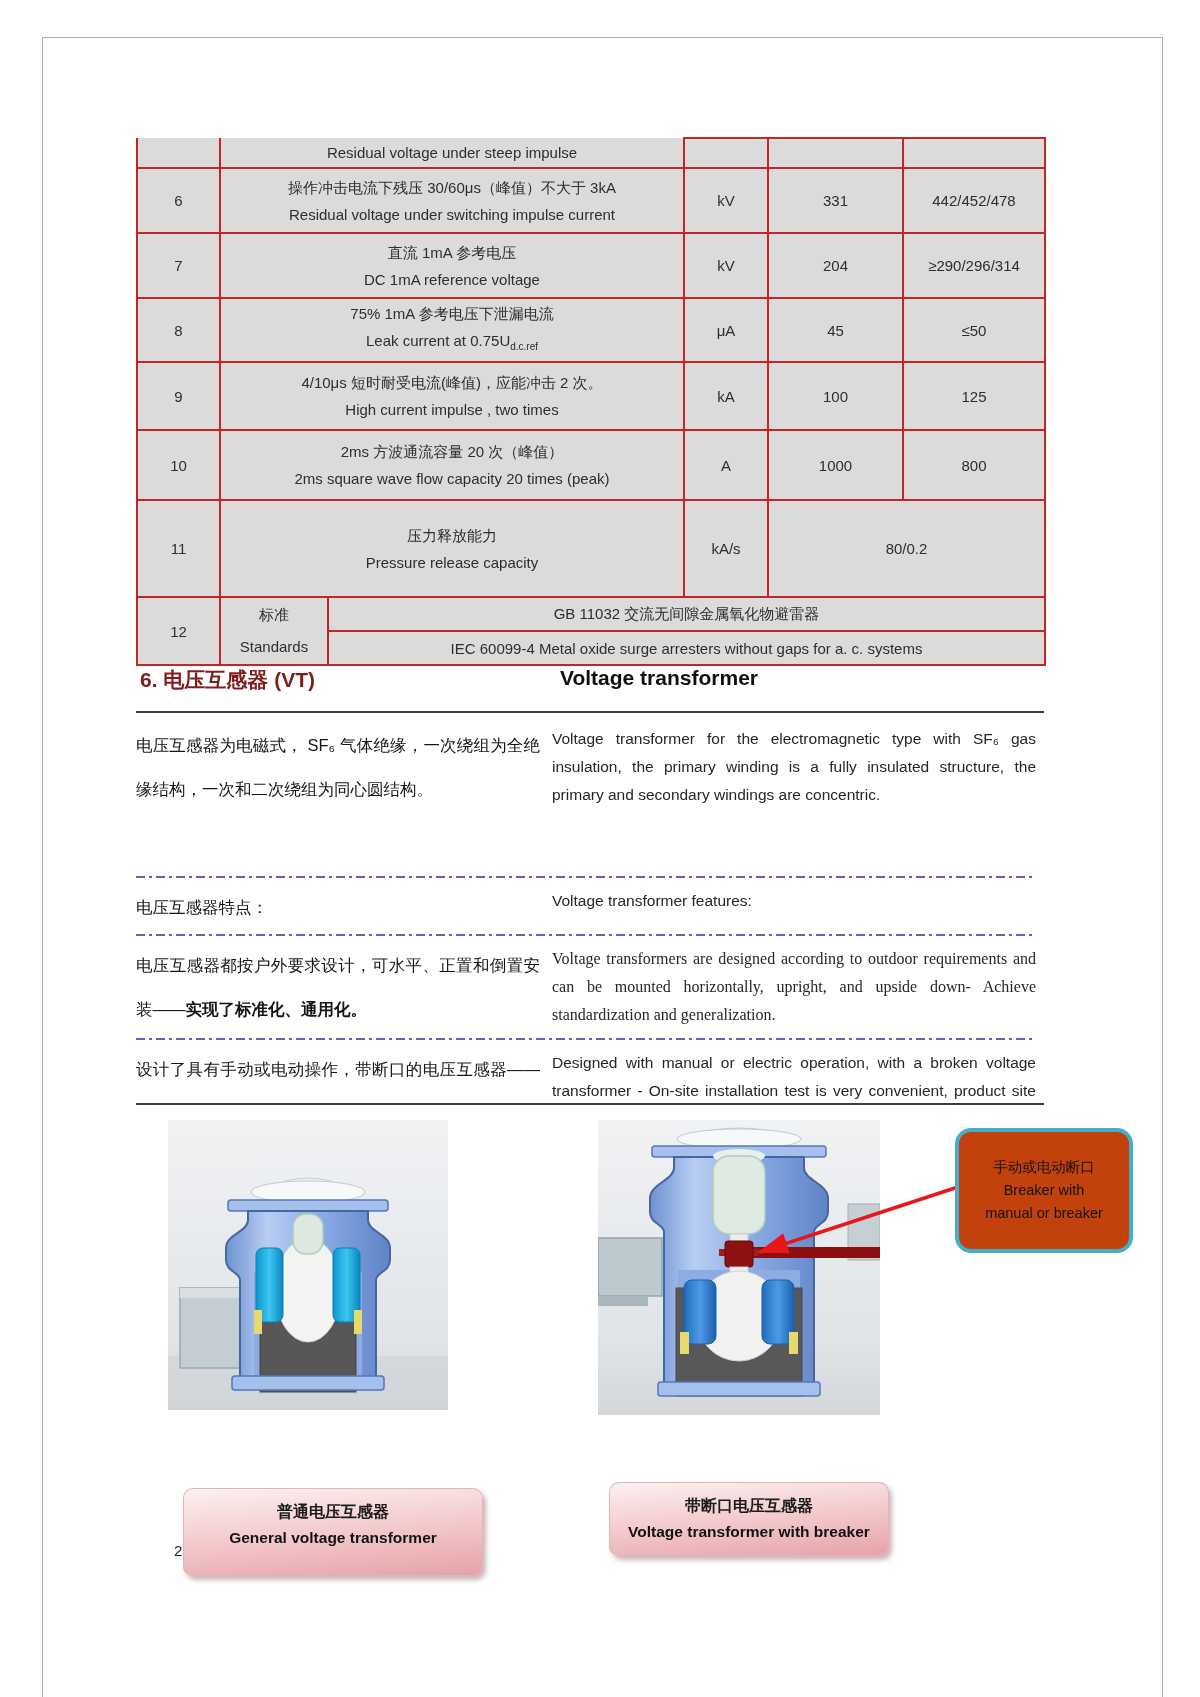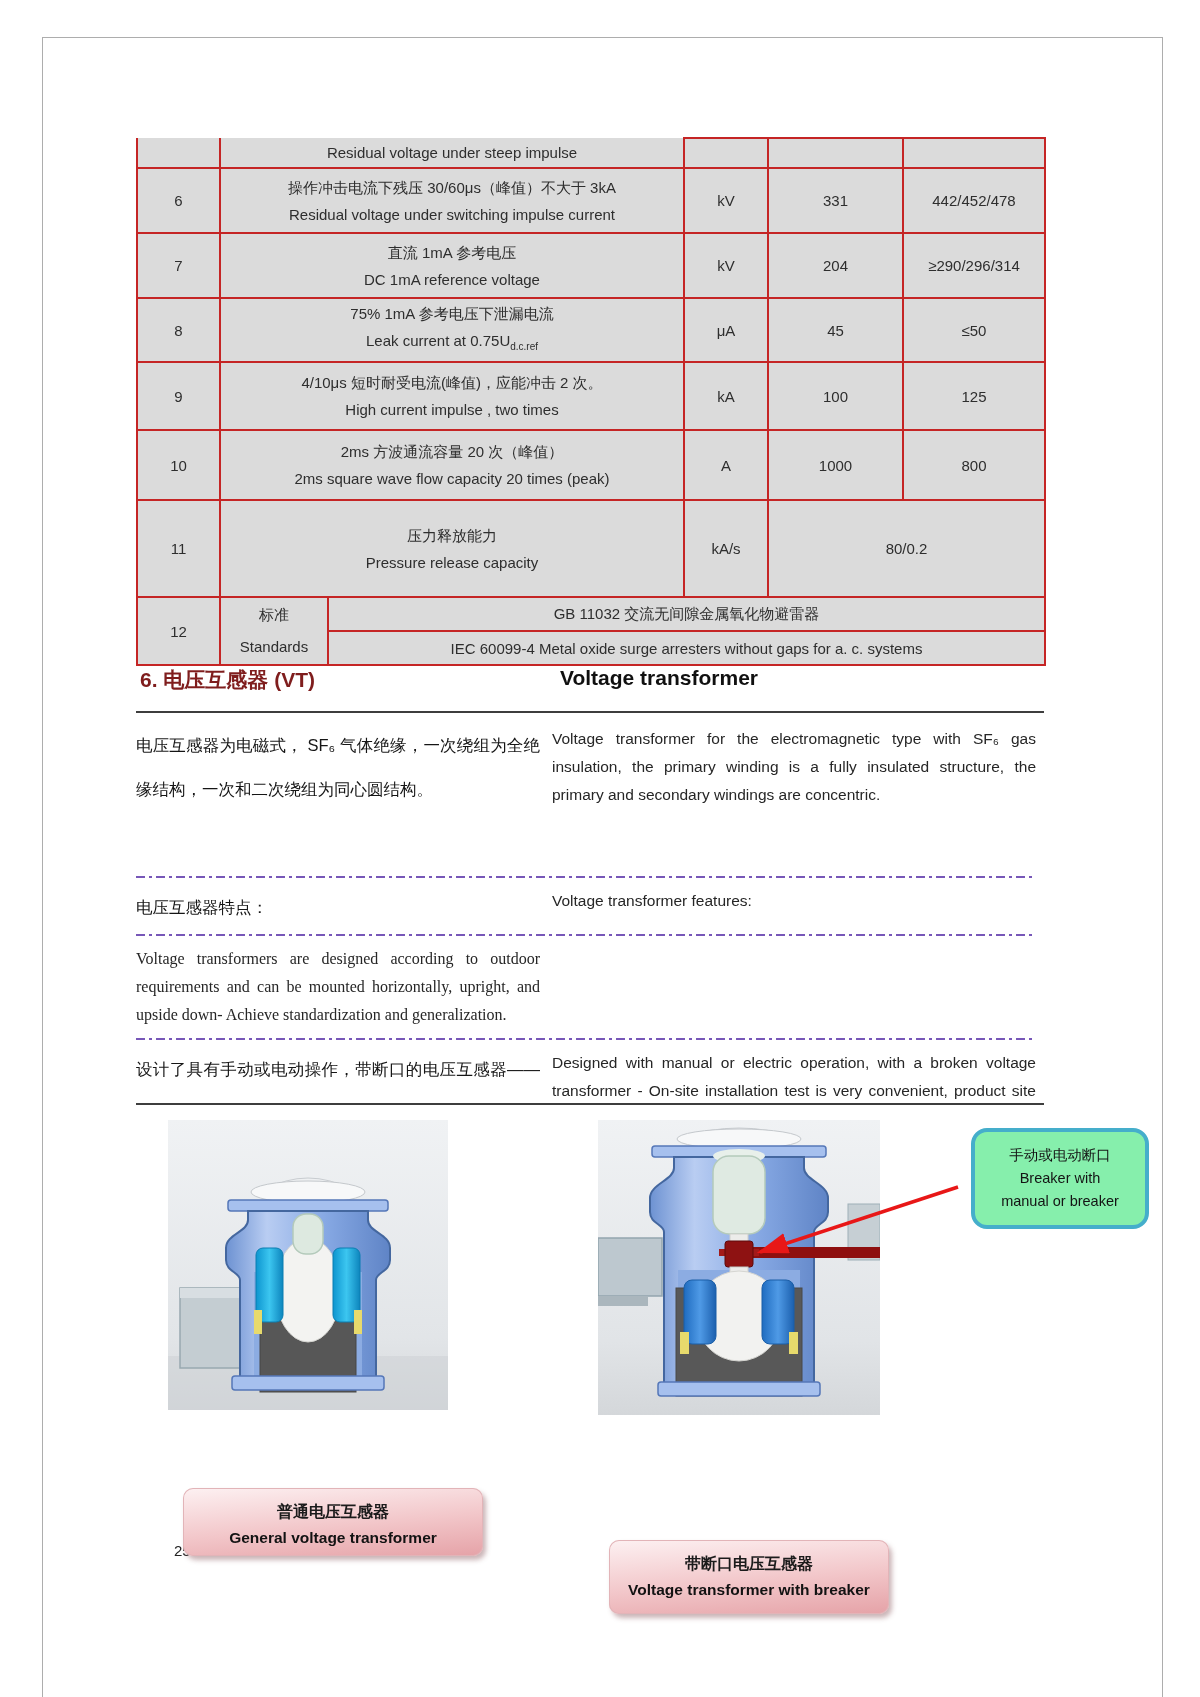--- a/index.html
+++ b/index.html
@@ -34,31 +34,31 @@
   .en-cell{font-size:15.5px;line-height:28px;text-align:justify;color:#262626;padding:8px 0 2px;}
   .en-serif{font-family:"Liberation Serif","DejaVu Serif",serif;font-size:16px;}
   .rh1{min-height:148px} .rh2{min-height:44px} .rh3{min-height:90px} .rh4{min-height:92px}
 
   
   .fig-left{position:absolute;left:168px;top:1120px;width:280px;height:290px;}
   .fig-right{position:absolute;left:598px;top:1120px;width:282px;height:295px;}
   .fig-left svg,.fig-right svg{display:block;width:100%;height:100%;}
 
   .callout{position:absolute;left:955px;top:1128px;width:178px;box-sizing:border-box;
-           border:4px solid #45aecb;border-radius:16px;background:#86efac;padding:12px 8px;
-           text-align:center;font-size:14.5px;line-height:23px;color:#141414;z-index:5;margin-left:16px;}
+           border:4px solid #45aecb;border-radius:16px;background:#c2410c;padding:24px 8px;
+           text-align:center;font-size:14.5px;line-height:23px;color:#141414;z-index:5;}
   .arrow-layer{position:absolute;left:720px;top:1175px;width:250px;height:90px;z-index:4;}
 
   .caption{position:absolute;border-radius:10px;text-align:center;padding-top:10px;box-sizing:border-box;z-index:2;
            background:linear-gradient(175deg,#fdf1f2 0%,#f2c6c9 55%,#e5a2a7 100%);
            box-shadow:3px 4px 5px rgba(140,90,95,.45), inset 0 0 0 1px #e2b4b8;}
   .caption .zh{font-size:16px;font-weight:bold;color:#1b1b1b;line-height:27px;}
   .caption .en{font-size:15.5px;font-weight:bold;color:#121212;line-height:26px;}
-  .cap-left{left:183px;top:1488px;width:300px;height:68px;}
-  .cap-right{left:609px;top:1540px;width:280px;height:74px;}
+  .cap-left{left:183px;top:1488px;width:300px;height:88px;}
+  .cap-right{left:609px;top:1482px;width:280px;height:74px;}
   .pagenum{position:absolute;left:174px;top:1542px;font-size:15px;color:#222;z-index:1;}
 </style>
 </head>
 <body>
 
 <div class="page">
   <div class="frame"></div>
 
   <table class="spec">
     <colgroup>
@@ -155,20 +155,21 @@
   <div class="h-zh">6. 电压互感器 (VT)</div>
   <div class="h-en">Voltage transformer</div>
 
   <div class="textsec">
     <div class="zh-cell rh1">电压互感器为电磁式， SF₆ 气体绝缘，一次绕组为全绝缘结构，一次和二次绕组为同心圆结构。</div>
     <div class="en-cell rh1">Voltage transformer for the electromagnetic type with SF₆ gas insulation, the primary winding is a fully insulated structure, the primary and secondary windings are concentric.</div>
     <div class="sep"></div>
     <div class="zh-cell rh2">电压互感器特点：</div>
     <div class="en-cell rh2">Voltage transformer features:</div>
     <div class="sep"></div>
+    <div class="zh-cell rh3"><span>电压互感器都按户外要求设计，可水平、正置和倒置安装——</span><b>实现了标准化、通用化。</b></div>
     <div class="en-cell en-serif rh3">Voltage transformers are designed according to outdoor requirements and can be mounted horizontally, upright, and upside down- Achieve standardization and generalization.</div>
     <div class="sep"></div>
     <div class="zh-cell rh4"><span>设计了具有手动或电动操作，带断口的电压互感器——</span><b>现场安装试验方便、现场安装质量得到进一步保证。</b></div>
     <div class="en-cell rh4">Designed with manual or electric operation, with a broken voltage transformer - On-site installation test is very convenient, product site installation quality is further guaranteed.</div>
   </div>
 
   <div class="fig-left">
     <svg viewBox="0 0 280 290">
       <defs>
         <linearGradient id="lg-bg" x1="0" y1="0" x2="0" y2="1">

